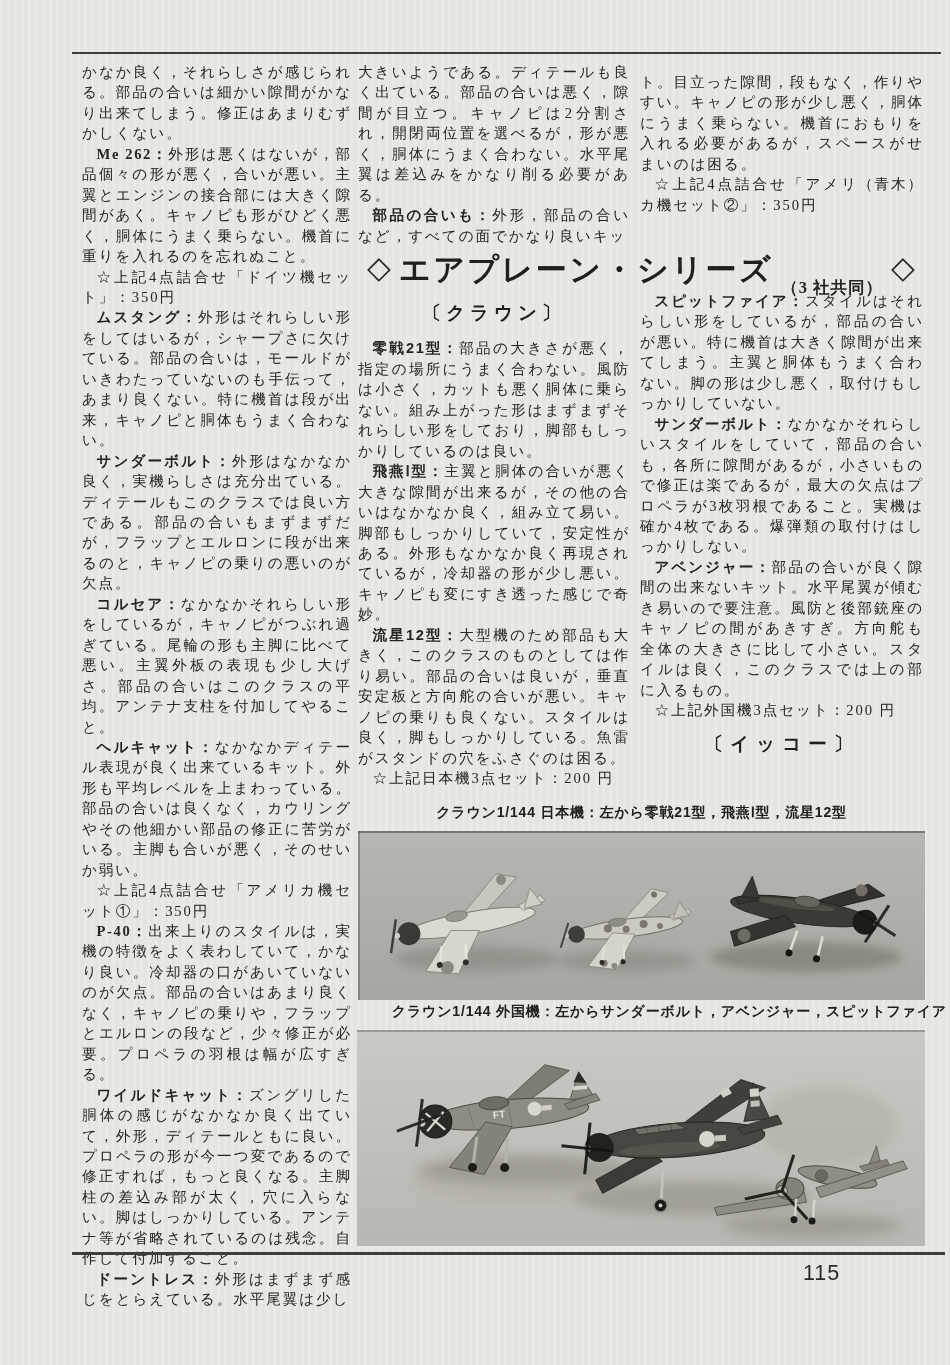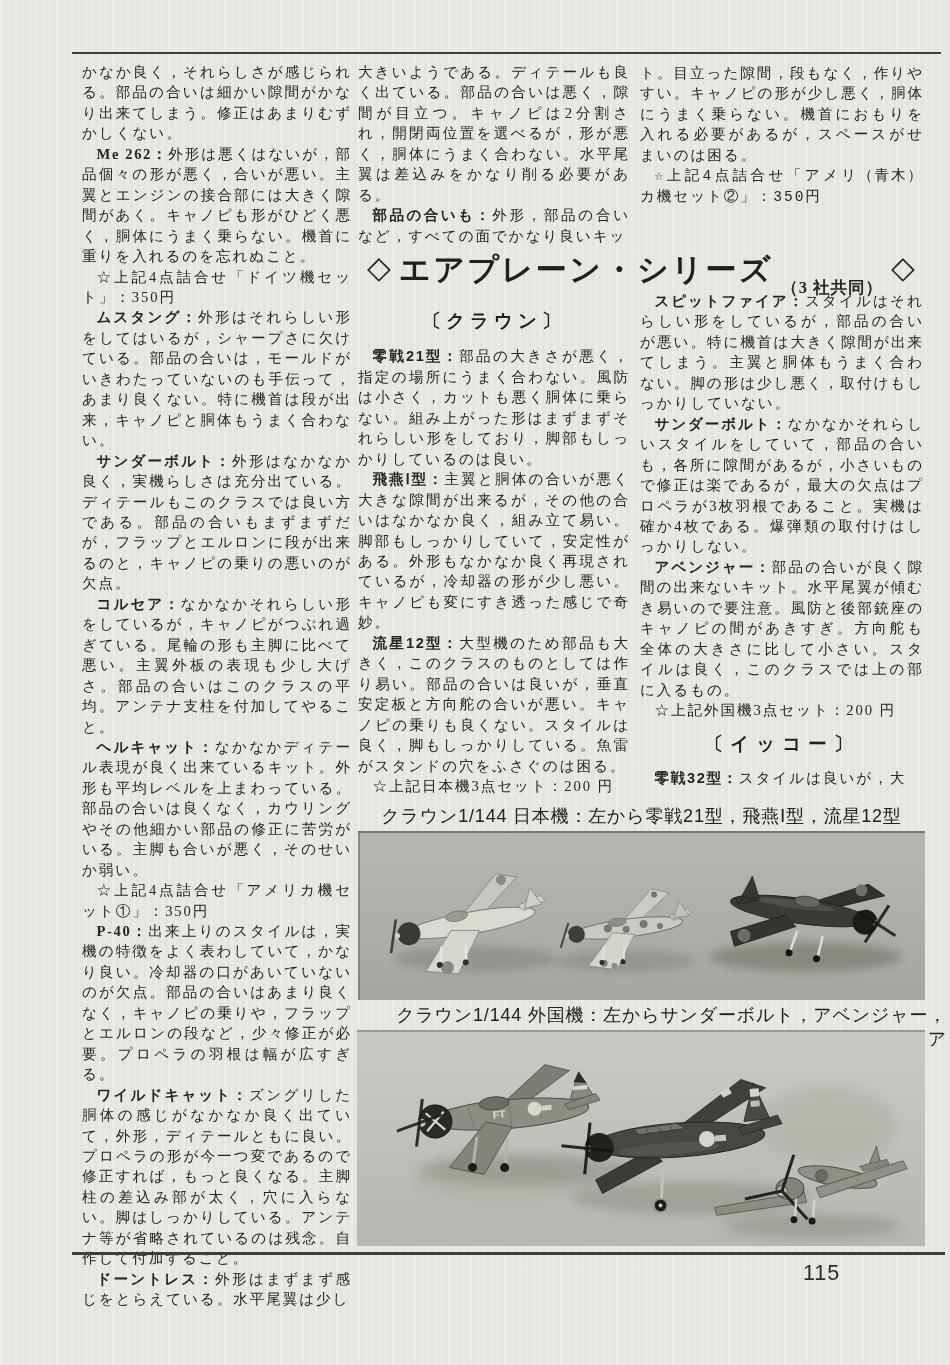--- a/index.html
+++ b/index.html
@@ -16,41 +16,41 @@
   .top-rule{left:72px;top:52px;width:869px;height:2px;}
   .bottom-rule{left:72px;top:1252px;width:873px;height:3px;}
   .col{position:absolute;font-size:14.6px;line-height:20.45px;letter-spacing:1.9px;}
   .col p{margin:0;text-align:justify;text-justify:inter-character;word-break:break-all;}
   .col p.entry{text-indent:1em;}
   .col .kname{font-weight:bold;font-family:"Liberation Sans",sans-serif;letter-spacing:1.6px;}
   .col .latin{font-family:"Liberation Serif",serif;}
   .credit{float:right;text-indent:0;}
   .col1{left:82px;top:62px;width:270px;}
   .col2top{left:358px;top:62px;width:272px;}
-  .col3top{left:640px;top:64px;width:284px;font-family:Liberation Mono, monospace;}
+  .col3top{left:640px;top:72px;width:284px;}
   .headline{
     position:absolute;left:352px;top:240px;width:578px;
     display:flex;align-items:center;justify-content:center;gap:8px;
     white-space:nowrap;
   }
   .hl-dia{font-size:31px;color:#2a2924;line-height:1;font-weight:400;transform:translateY(-2px);}
   .hl-title{font-size:31px;font-weight:bold;letter-spacing:2.5px;color:#21201b;font-family:"Liberation Sans",sans-serif;}
   .hl-sub{font-size:16.5px;font-weight:bold;letter-spacing:1px;color:#26251f;margin-top:37px;}
   .crown{left:358px;top:303px;width:272px;}
   .col3main{left:640px;top:291px;width:284px;}
   .sect-head{
     display:block;text-align:center;font-weight:bold;
     font-family:"Liberation Sans",sans-serif;
     font-size:18.5px;letter-spacing:5px;color:#21201b;
-    margin:8px 0 15px 0;text-indent:0 !important;
+    margin:0 0 15px 0;text-indent:0 !important;
   }
   .ikko-head{margin:13px 0 14px 0;letter-spacing:7px;}
   .caption{
     position:absolute;font-family:"Liberation Sans",sans-serif;
-    font-size:18px;letter-spacing:.8px;color:#21201c;
+    font-size:14px;letter-spacing:.8px;color:#21201c;font-weight:bold;
   }
   .cap1{left:358px;top:804px;width:567px;text-align:center;}
   .cap2{left:380px;top:1003px;width:567px;text-align:right;}
   .photo{position:absolute;display:block;}
   .photo1{left:358px;top:831px;}
   .photo2{left:357px;top:1030px;}
   .page-number{
     position:absolute;left:803px;top:1261px;width:74px;text-align:left;
     font-family:"Liberation Sans",sans-serif;font-size:21.5px;color:#2c2b27;letter-spacing:1px;
   }
@@ -100,21 +100,20 @@
     <p class="entry"><b class="kname">流星12型：</b><span>大型機のため部品も大きく，このクラスのものとしては作り易い。部品の合いは良いが，垂直安定板と方向舵の合いが悪い。キャノピの乗りも良くない。スタイルは良く，脚もしっかりしている。魚雷がスタンドの穴をふさぐのは困る。</span></p>
     <p class="entry"><span>☆上記日本機3点セット：200 円</span></p>
   </div>
 
   <div class="col col3main">
     <p class="entry"><b class="kname">スピットファイア：</b><span>スタイルはそれらしい形をしているが，部品の合いが悪い。特に機首は大きく隙間が出来てしまう。主翼と胴体もうまく合わない。脚の形は少し悪く，取付けもしっかりしていない。</span></p>
     <p class="entry"><b class="kname">サンダーボルト：</b><span>なかなかそれらしいスタイルをしていて，部品の合いも，各所に隙間があるが，小さいもので修正は楽であるが，最大の欠点はプロペラが3枚羽根であること。実機は確か4枚である。爆弾類の取付けはしっかりしない。</span></p>
     <p class="entry"><b class="kname">アベンジャー：</b><span>部品の合いが良く隙間の出来ないキット。水平尾翼が傾むき易いので要注意。風防と後部銃座のキャノピの間があきすぎ。方向舵も全体の大きさに比して小さい。スタイルは良く，このクラスでは上の部に入るもの。</span></p>
     <p class="entry"><span>☆上記外国機3点セット：200 円</span></p>
     <span class="sect-head ikko-head">〔イッコー〕</span>
-    <p class="entry"><b class="kname">零戦32型：</b><span>スタイルは良いが，大</span></p>
   </div>
 
   <div class="caption cap1">クラウン1/144 日本機：左から零戦21型，飛燕Ⅰ型，流星12型</div>
 
   <svg class="photo photo1" width="567" height="169" viewBox="0 0 567 169">
     <defs>
       <linearGradient id="pg1" x1="0" y1="0" x2="0" y2="1">
         <stop offset="0" stop-color="#b7b6b0"></stop>
           <stop offset="1" stop-color="#a7a6a0"></stop>
       </linearGradient>

